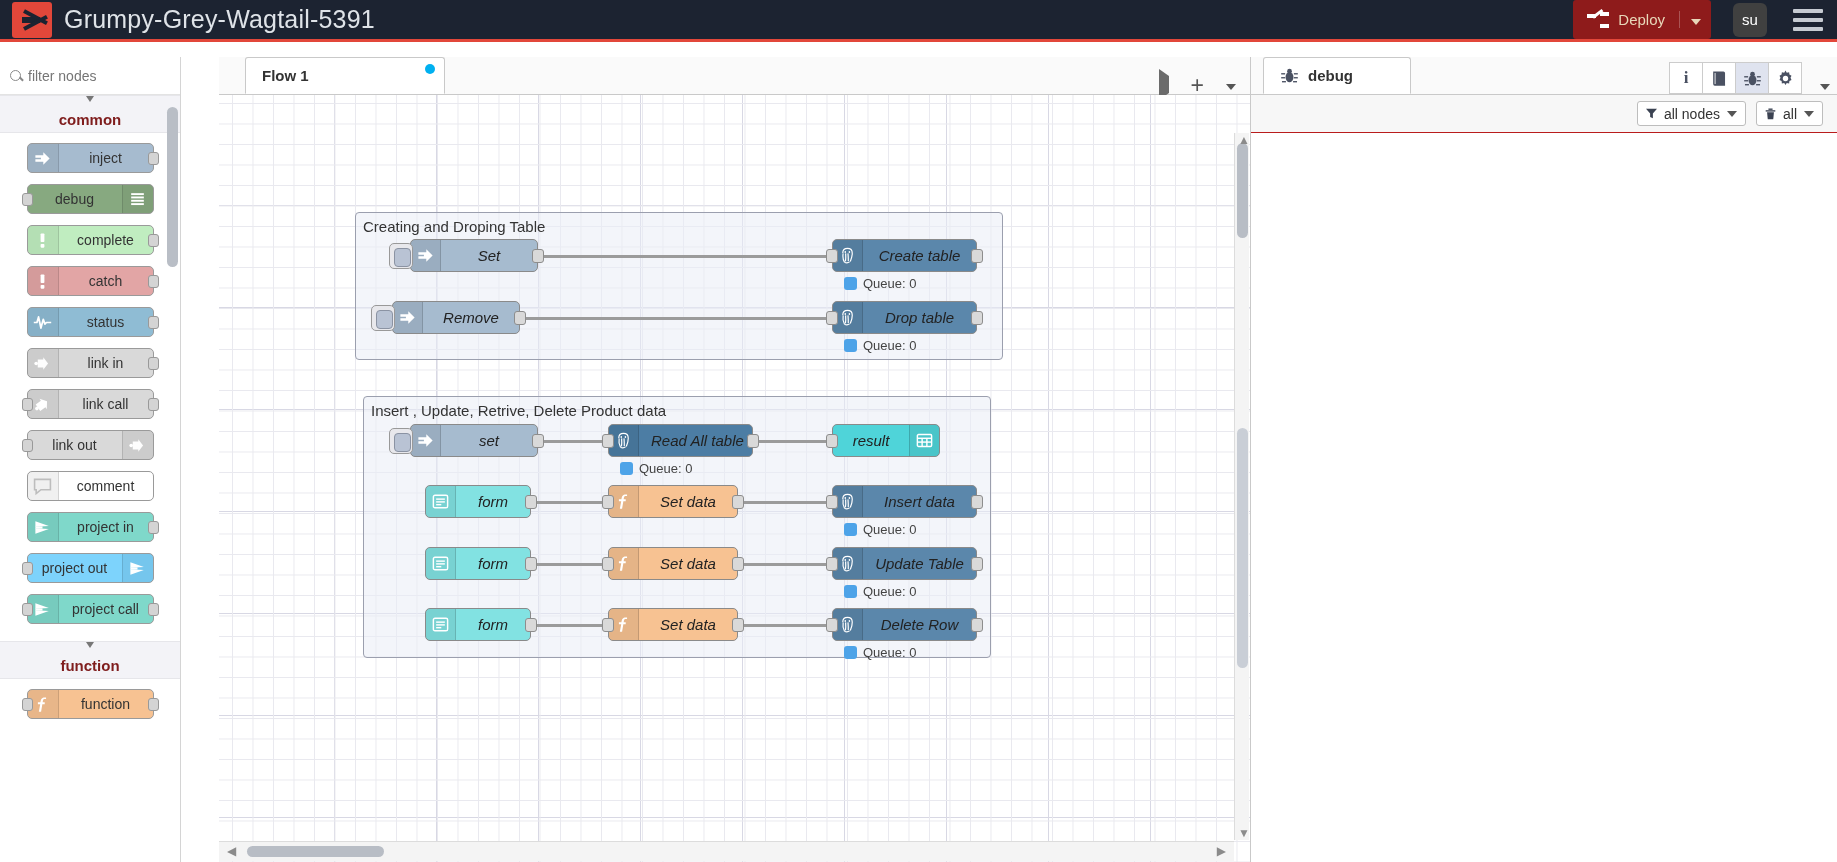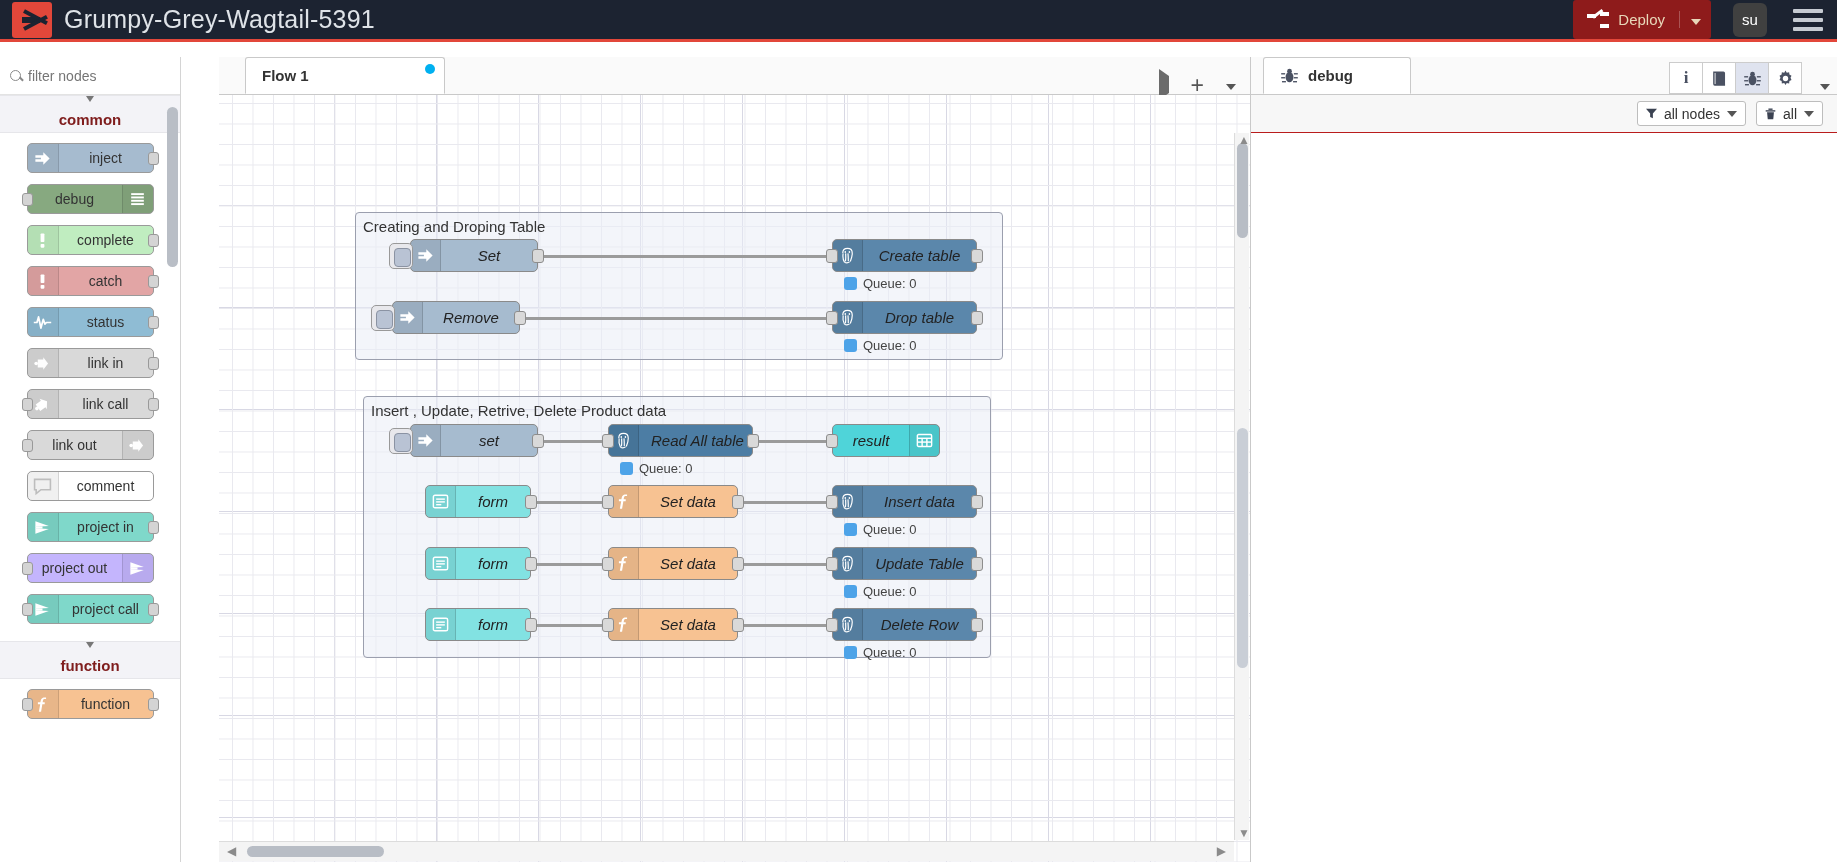--- a/index.html
+++ b/index.html
@@ -313,21 +313,21 @@
               <g fill="#ffffff">
                 <path d="M3 4 L20 10 L3 11 Z"></path>
                 <path d="M3 13 L20 14 L3 20 Z"></path>
                 <rect x="3" y="10.6" width="9" height="2.8"></rect>
               </g>
             </svg>
           </span>
           <span class="lbl">project in</span>
           <span class="port out"></span>
         </div>
-        <div class="pnode" style="background: #c4b5fd;">
+        <div class="pnode" style="background: #7dd3fc;">
           <span class="lbl">project out</span>
           <span class="icbox right">
             <svg class="svgic" viewBox="0 0 24 24">
               <g fill="#ffffff">
                 <path d="M3 4 L20 10 L3 11 Z"></path>
                 <path d="M3 13 L20 14 L3 20 Z"></path>
                 <rect x="3" y="10.6" width="9" height="2.8"></rect>
               </g>
             </svg>
           </span>

